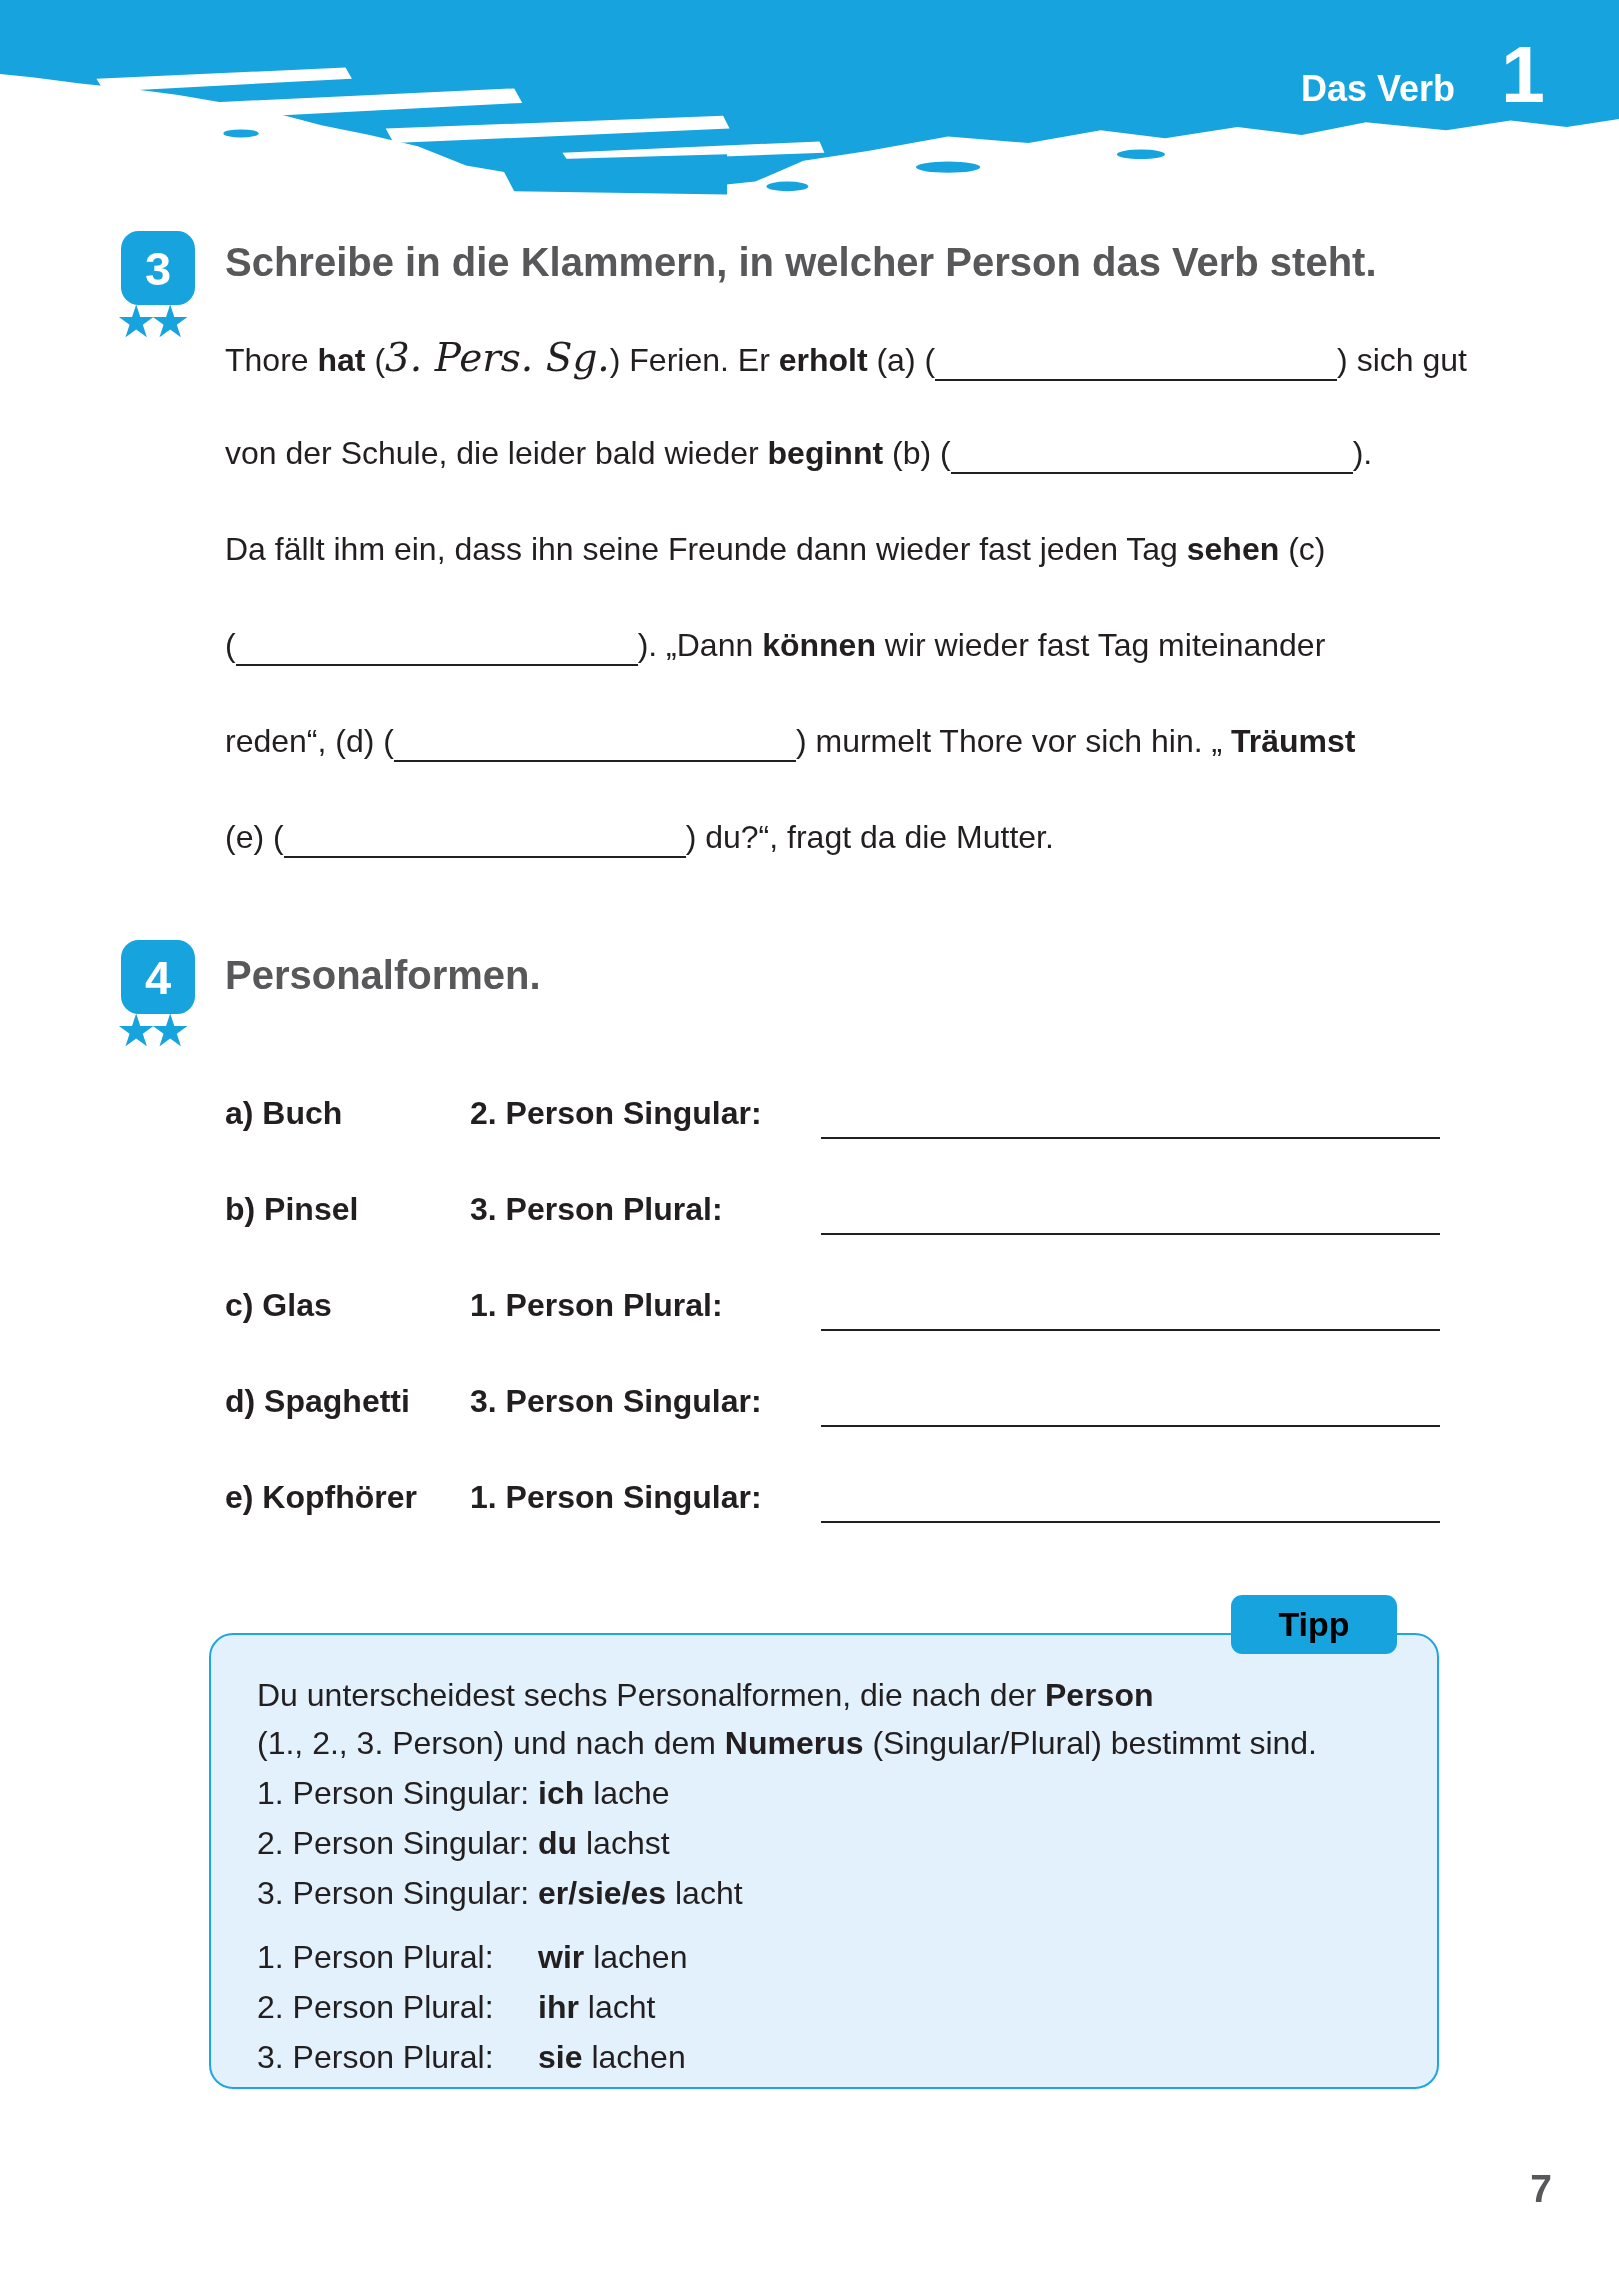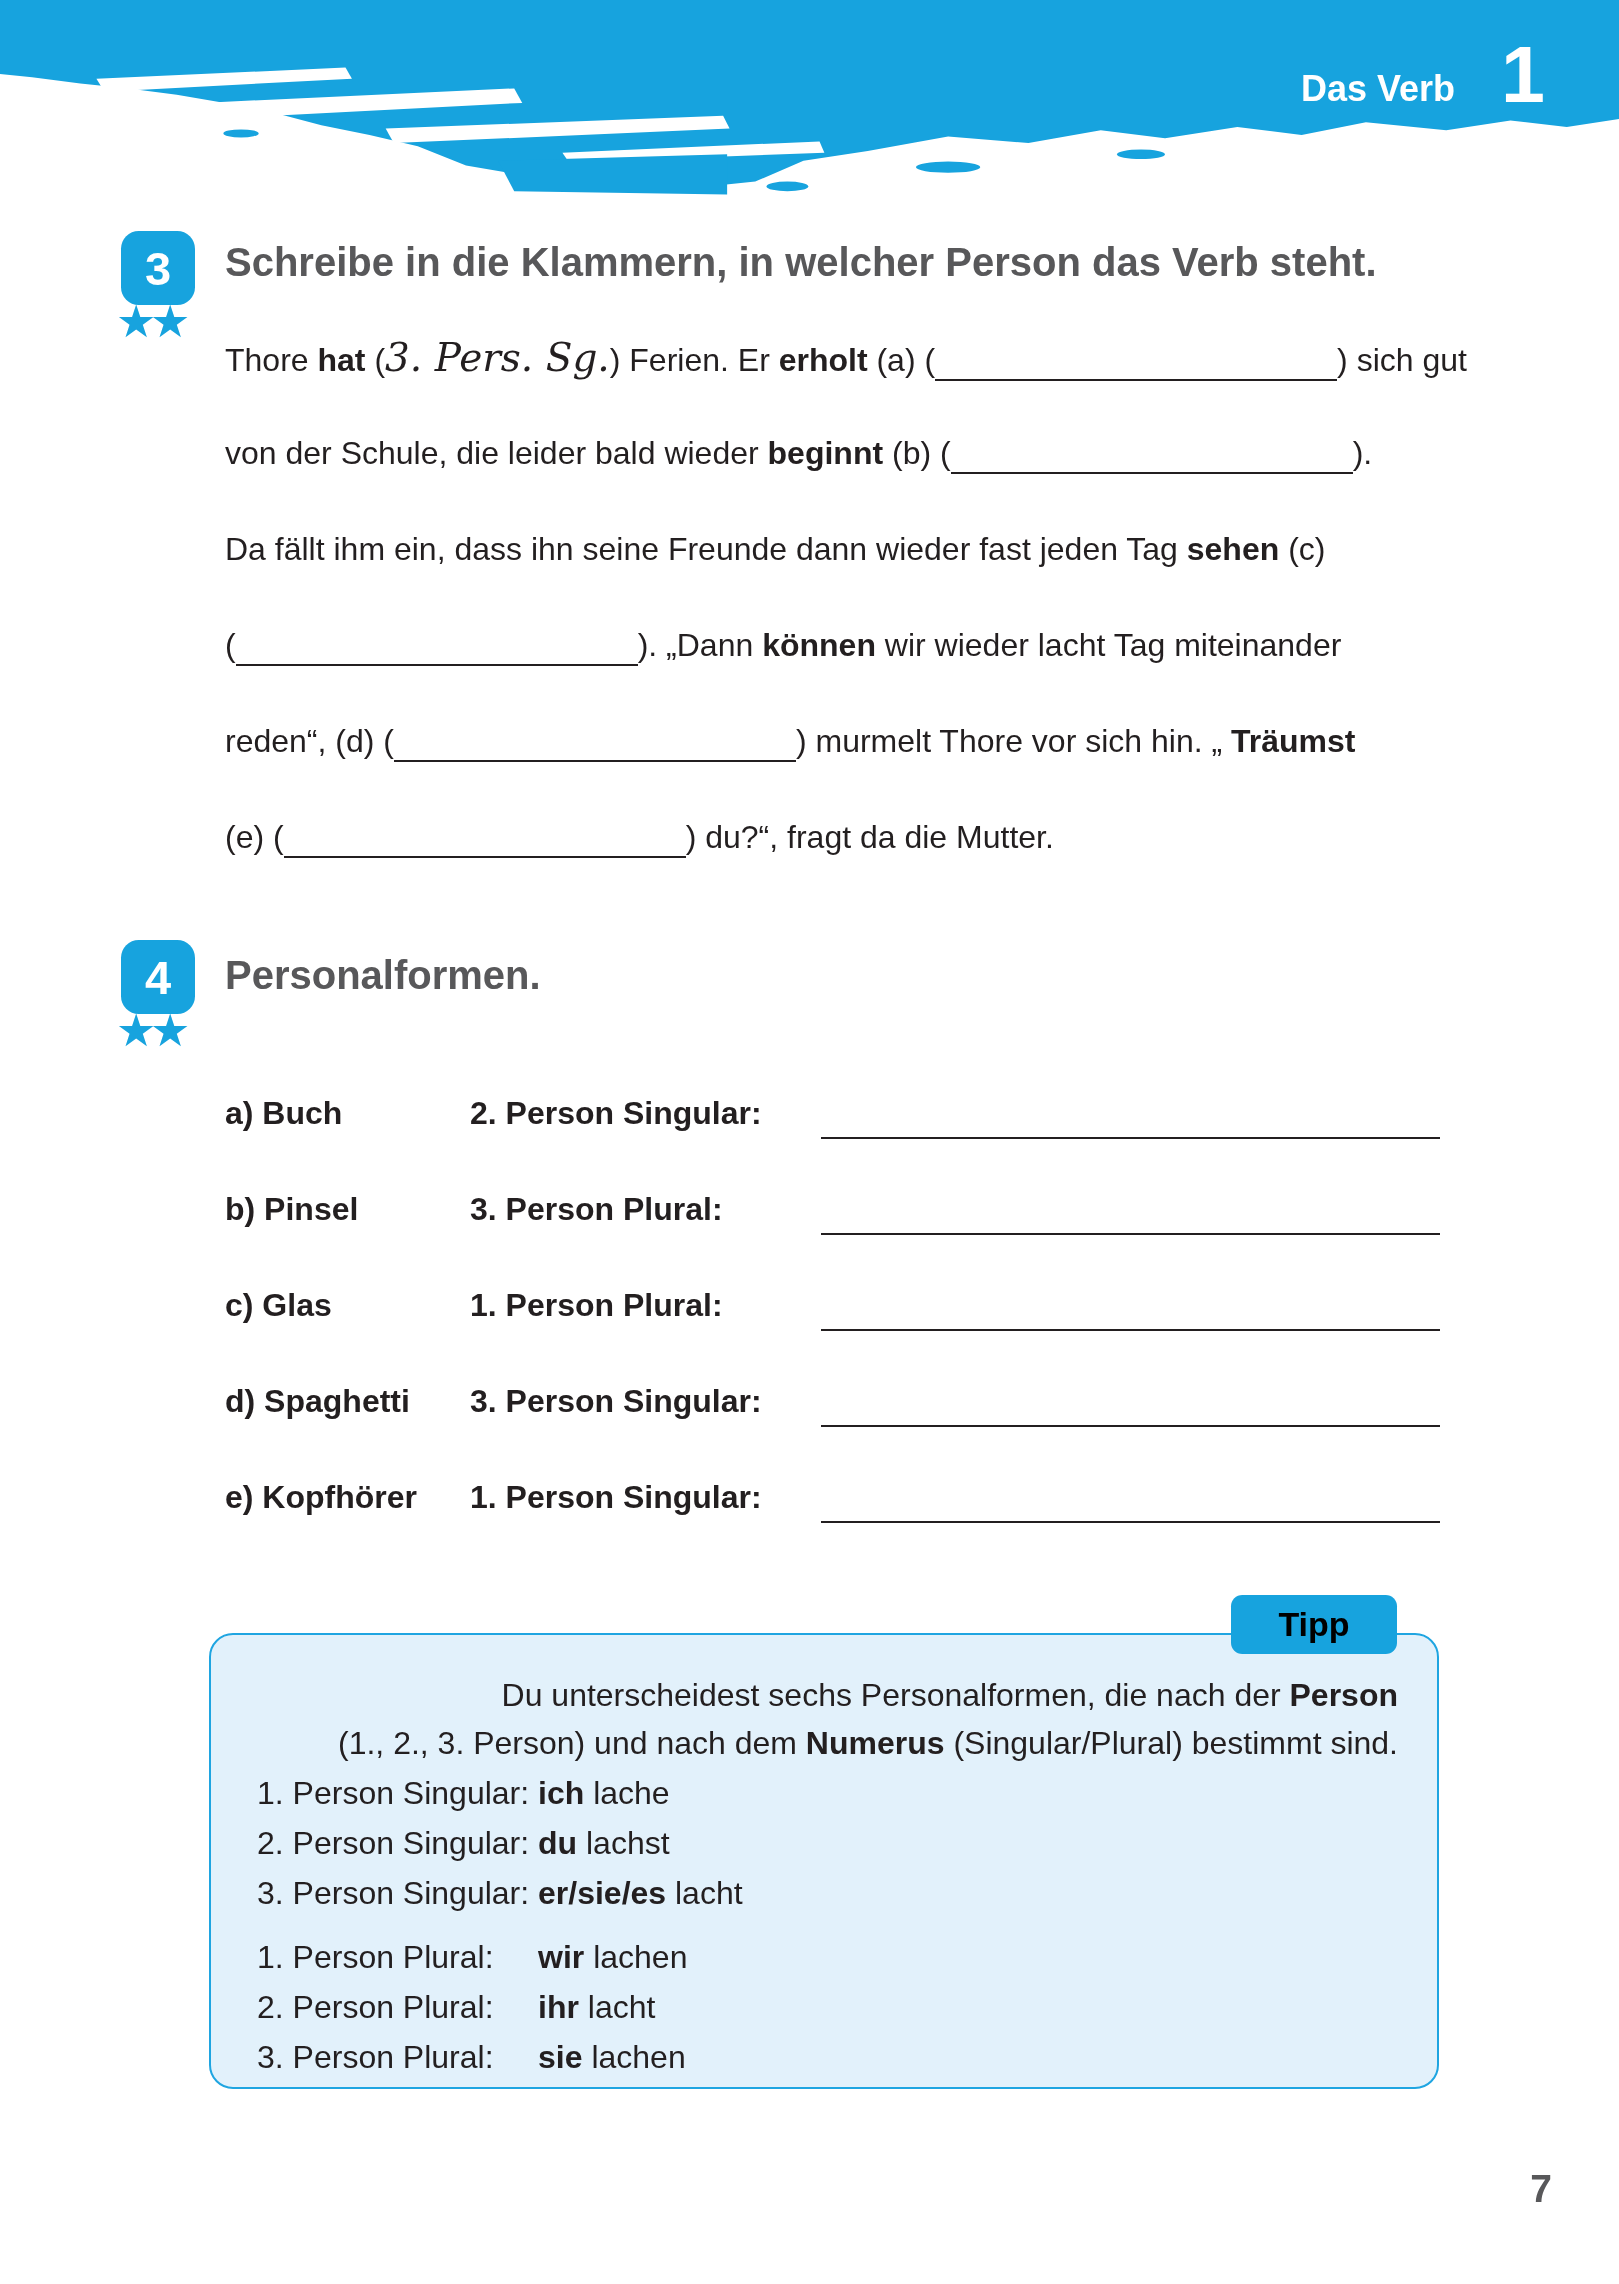--- a/index.html
+++ b/index.html
@@ -51,21 +51,21 @@
   #tip-box {
     position:absolute; left:209px; top:1633px; width:1230px; height:456px;
     background:#E2F1FB; border:2.4px solid #1FA5E1; border-radius:24px; box-sizing:border-box;
   }
   #tip-tab {
     position:absolute; left:1231px; top:1595px; width:166px; height:59px;
     background:#17A3DE; border-radius:11.3px;
     display:flex; align-items:center; justify-content:center;
     color:#000000; font-size:34px; font-weight:bold;
   }
-  #tip-intro { position:absolute; left:257px; top:1676px; width:1141px;text-align:right; }
+  #tip-intro { position:absolute; left:257px; top:1676px; width:1141px; }
   #tip-intro .tip-line { height:48px; font-size:32px; line-height:39px; white-space:nowrap; }
   .tip-rows { position:absolute; left:257px; width:1125px; }
   #tip-rows-singular { top:1774px; }
   #tip-rows-plural { top:1938px; }
   .tip-row { display:flex; height:50px; font-size:32px; line-height:39px; }
   .tip-label { width:281px; }
   .tip-value .bold, .tip-line .bold { font-weight:bold; }
   
   .page-number {
     position:absolute; left:1488px; top:2167px; width:64px; text-align:right;
@@ -98,21 +98,21 @@
 
   <div class="num-box" style="top:231px;">
     <span>3</span>
   </div>
   <div class="stars" style="top:299px;">★★</div>
   <div class="ex-heading" style="top:239px;">Schreibe in die Klammern, in welcher Person das Verb steht.</div>
   <div id="ex3-lines">
       <div class="ex-line"><span class="normal">Thore </span><span class="bold">hat</span><span class="normal"> (</span><span class="hand">3. Pers. Sg.</span><span class="normal">) Ferien. Er </span><span class="bold">erholt</span><span class="normal"> (a) (</span><span class="blank"></span><span class="normal">) sich gut</span></div>
       <div class="ex-line"><span class="normal">von der Schule, die leider bald wieder </span><span class="bold">beginnt</span><span class="normal"> (b) (</span><span class="blank"></span><span class="normal">).</span></div>
       <div class="ex-line"><span class="normal">Da fällt ihm ein, dass ihn seine Freunde dann wieder fast jeden Tag </span><span class="bold">sehen</span><span class="normal"> (c)</span></div>
-      <div class="ex-line"><span class="normal">(</span><span class="blank"></span><span class="normal">). „Dann </span><span class="bold">können</span><span class="normal"> wir wieder lacht Tag miteinander</span></div>
+      <div class="ex-line"><span class="normal">(</span><span class="blank"></span><span class="normal">). „Dann </span><span class="bold">können</span><span class="normal"> wir wieder fast Tag miteinander</span></div>
       <div class="ex-line"><span class="normal">reden“, (d) (</span><span class="blank"></span><span class="normal">) murmelt Thore vor sich hin. „ </span><span class="bold">Träumst</span></div>
       <div class="ex-line"><span class="normal">(e) (</span><span class="blank"></span><span class="normal">) du?“, fragt da die Mutter.</span></div>
     </div>
 
   <div class="num-box" style="top:940px;">
     <span>4</span>
   </div>
   <div class="stars" style="top:1008px;">★★</div>
   <div class="ex-heading" style="top:952px;">
     <div>Personalformen.</div>

